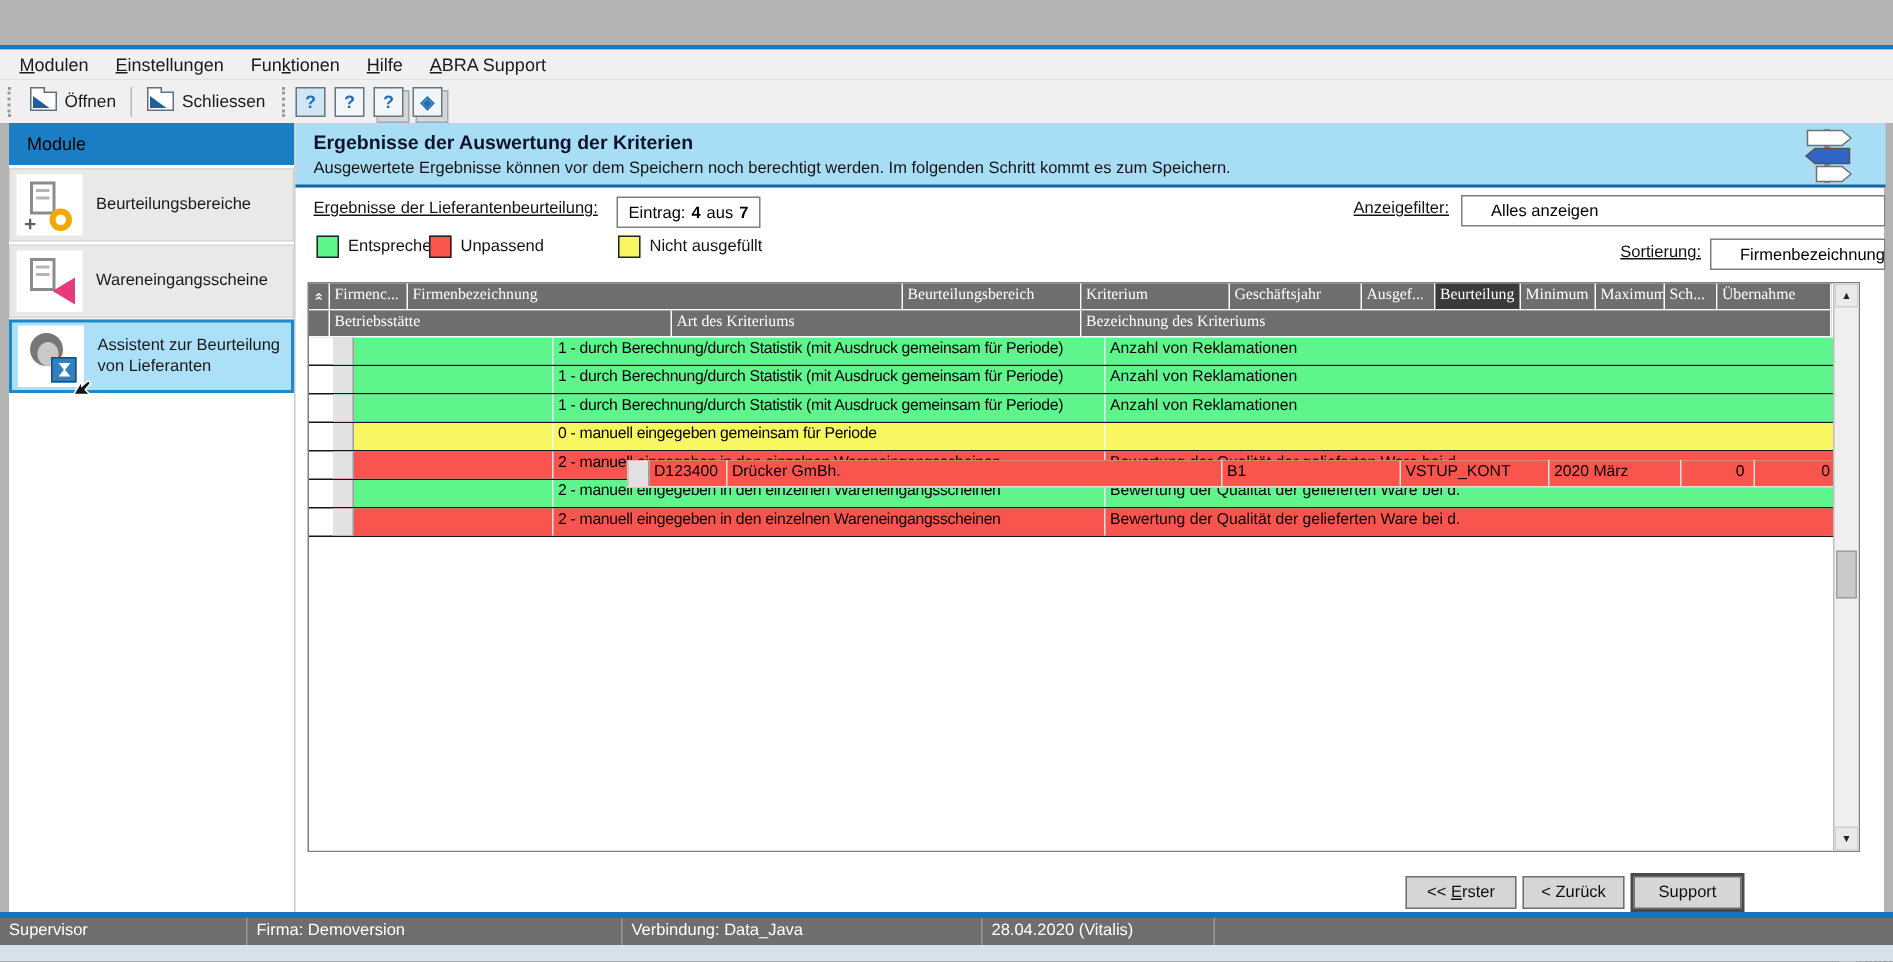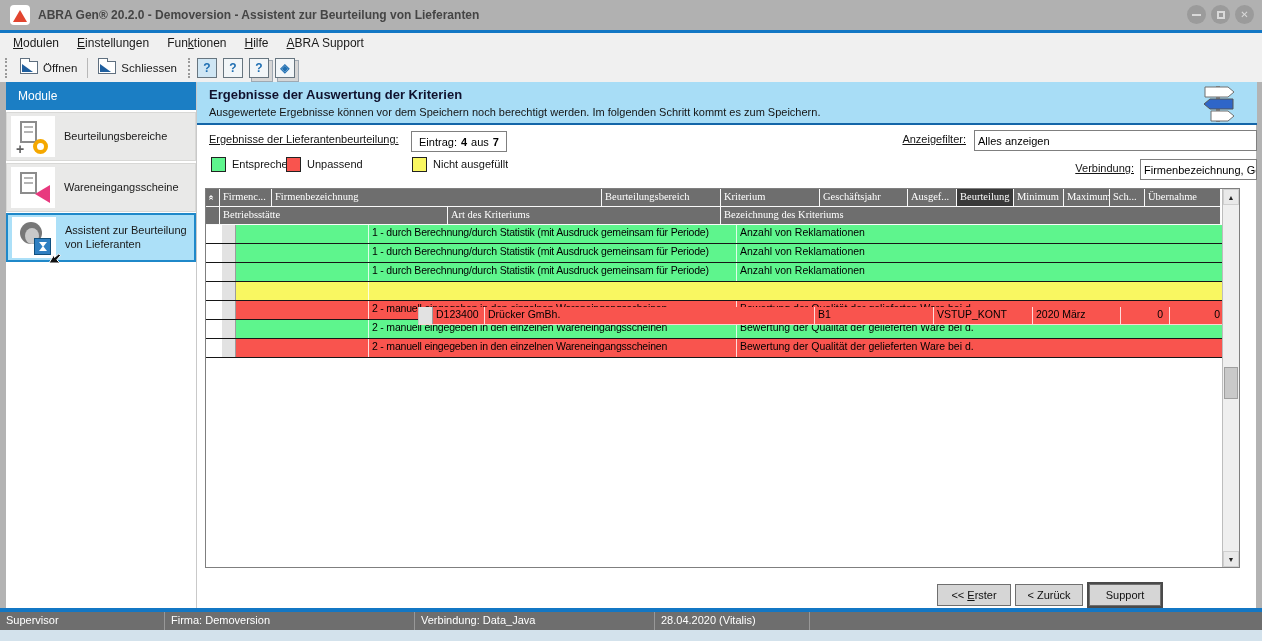--- a/index.html
+++ b/index.html
@@ -33,21 +33,21 @@
   .tb-btn.clip .lbl { max-width:56px; overflow:hidden; white-space:nowrap; }
   .folder { position:relative; width:18px; height:13px; background:#fff; border:1px solid #5f6f7f; }
   .folder::before { content:""; position:absolute; left:-1px; top:-4px; width:8px; height:3px; background:#fff; border:1px solid #5f6f7f; border-bottom:none; }
   .folder::after { content:""; position:absolute; left:1px; bottom:1px; width:0; height:0; border-left:11px solid #1f5f9f; border-top:8px solid transparent; }
   .hbtn { width:20px; height:20px; margin-right:6px; border:1px solid #67757f; background:#f2f6f8; color:#1f6fb2; font-weight:bold; font-size:12px; display:flex; align-items:center; justify-content:center; }
   .hbtn.fill { background:#cfe6f4; }
   .hbtn.stack { box-shadow:3px 3px 0 #d6d6d6, 3px 3px 0 1px #9fa9b2; }
 
   
   .sidebar { position:absolute; left:6px; top:82px; width:190px; height:526px; background:#ffffff; }
-  .sidebar-header { height:28px; background:#1b7ec4; color:#ffffff; font-size:12px; display:flex; align-items:center; padding-left:12px; }
+  .sidebar-header { height:28px; background:#1b7ec4; color:#000000; font-size:12px; display:flex; align-items:center; padding-left:12px; }
   .side-item { position:absolute; left:0; width:190px; height:49px; background:#e9e9e8; border:1px solid #d8d8d6; display:flex; align-items:center; cursor:default; }
   .side-item.selected { background:#ace0f8; border:2px solid #1f88c9; }
   .icon-box { position:relative; width:44px; height:41px; background:#fff; margin-left:4px; flex:none; }
   .side-label { font-size:11px; color:#1a1a1a; margin-left:9px; line-height:1.25; padding-right:4px; }
   .doc { position:absolute; left:9px; top:5px; width:17px; height:22px; background:#fff; border:2px solid #8c8c8c; }
   .doc::before { content:""; position:absolute; left:2px; right:2px; top:3px; height:2px; background:#b5b5b5; box-shadow:0 5px 0 #b5b5b5; }
   .ring { position:absolute; right:7px; bottom:3px; width:15px; height:15px; border:4px solid #f5a800; border-radius:50%; background:#fff; }
   .plus { position:absolute; left:5px; bottom:0px; font-weight:bold; color:#5f5f5f; font-size:14px; }
   .tri-left { position:absolute; right:5px; bottom:5px; width:0; height:0; border-top:9px solid transparent; border-bottom:9px solid transparent; border-right:15px solid #e8397e; }
   .head-av { position:absolute; left:8px; top:5px; width:22px; height:22px; border-radius:50%; background:#777; overflow:hidden; }
@@ -61,21 +61,21 @@
   
   .main { position:absolute; left:196px; top:82px; width:1060px; height:526px; background:#fff; border-left:1px solid #c9c9c9; }
   .wiz-header { position:absolute; left:0; top:0; width:1060px; height:43px; background:#a8ddf6; border-bottom:2px solid #1465a8; }
   .wiz-title { position:absolute; left:12px; top:5px; font-size:13px; font-weight:bold; color:#10122e; }
   .wiz-subtitle { position:absolute; left:12px; top:24px; font-size:11px; color:#141414; }
   .signpost { position:absolute; right:16px; top:2px; }
 
   .fld-label { position:absolute; font-size:11px; color:#141414; white-space:nowrap;text-decoration:underline; }
   .entry-box { position:absolute; left:214px; top:49px; width:96px; height:21px; background:#fff; border:1px solid #7f7f7f; display:flex; align-items:center; justify-content:center; gap:4px; font-size:11px; }
   .entry-box b { font-weight:bold; }
-  .combo { position:absolute; height:21px; background:#fff; border:1px solid #7f7f7f; font-size:11px; display:flex; align-items:center; padding-left:3px; overflow:hidden; white-space:nowrap; }
+  .combo { position:absolute; height:21px; background:#fff; border:1px solid #7f7f7f; font-size:11px; display:flex; align-items:center; padding-left:19px; overflow:hidden; white-space:nowrap; }
   .swatch { position:absolute; width:15px; height:15px; border:1px solid #222; }
   .sw-green { background:#5ef58d; }
   .sw-red { background:#f9544e; }
   .sw-yellow { background:#f9f761; }
   .legend-label { position:absolute; font-size:11px; color:#141414; white-space:nowrap; overflow:hidden; }
 
   
   .tablewrap { position:absolute; left:8px; top:106px; width:1035px; height:380px; border:1px solid #7f7f7f; background:#fff; font-size:10.5px; }
   .thead { position:relative;font-family:Liberation Serif, serif; }
   .hrow { display:flex; height:18px; }
@@ -109,37 +109,20 @@
   .bottom-accent { position:absolute; left:0; top:608px; width:1262px; height:4px; background:#1377c4; }
   .statusbar { position:absolute; left:0; top:612px; width:1262px; height:18px; background:#6e6e6e; display:flex; }
   .status-seg { color:#fff; font-size:11px; padding:2px 6px; border-right:1px solid #989898; white-space:nowrap; overflow:hidden; flex:none; }
   .bottom-strip { position:absolute; left:0; top:630px; width:1262px; height:11px; background:#d3e2ec; }
 </style>
 </head>
 <body>
 
 <div id="window">
 
-  <div class="titlebar">
-    <div class="app-logo">
-        <span class="logo-tri"></span>
-      </div>
-    <div class="title-text">ABRA Gen® 20.2.0 - Demoversion - Assistent zur Beurteilung von Lieferanten</div>
-    <div class="win-controls">
-      <div class="winbtn">
-          <span class="glyph-min"></span>
-        </div>
-      <div class="winbtn">
-          <span class="glyph-max"></span>
-        </div>
-      <div class="winbtn">
-          <span>✕</span>
-        </div>
-    </div>
-  </div>
   <div class="accentline"></div>
 
   <div class="menubar">
     <div class="menu-item"><span></span><span class="u">M</span><span>odulen</span></div>
     <div class="menu-item"><span></span><span class="u">E</span><span>instellungen</span></div>
     <div class="menu-item"><span>Fun</span><span class="u">k</span><span>tionen</span></div>
     <div class="menu-item"><span></span><span class="u">H</span><span>ilfe</span></div>
     <div class="menu-item"><span></span><span class="u">A</span><span>BRA Support</span></div>
   </div>
 
@@ -227,21 +210,21 @@
     <div class="fld-label" style="left:674px; top:51px; width:95px; text-align:right;">Anzeigefilter:</div>
     <div class="combo" style="left:777px; top:48px; width:283px;">Alles anzeigen</div>
 
     <span class="swatch sw-green" style="left:14px; top:75px;"></span>
     <div class="legend-label" style="left:35px; top:76px;">Entsprechend</div>
     <span class="swatch sw-red" style="left:89px; top:75px;"></span>
     <div class="legend-label" style="left:110px; top:76px; width:58px;">Unpassend</div>
     <span class="swatch sw-yellow" style="left:215px; top:75px;"></span>
     <div class="legend-label" style="left:236px; top:76px;">Nicht ausgefüllt</div>
 
-    <div class="fld-label" style="left:857px; top:80px; width:80px; text-align:right;">Verbindung:</div>
+    <div class="fld-label" style="left:857px; top:80px; width:80px; text-align:right;">Sortierung:</div>
     <div class="combo" style="left:943px; top:77px; width:117px;">Firmenbezeichnung, Ge</div>
 
     <div class="tablewrap">
       <div class="thead">
         <div class="hrow">
           <div class="hgutter">
               <span class="collapse-glyph">«</span>
             </div>
           <div class="hcell" style="width:52px;">Firmenc...</div>
           <div class="hcell" style="width:330px;">Firmenbezeichnung</div>
@@ -328,20 +311,21 @@
               <div class="tcell" style="width: 119px;">B1</div>
               <div class="tcell" style="width: 99px;">SUB_POS_CE</div>
               <div class="tcell" style="width: 88px;">2020 I. Quartal</div>
               <div class="tcell num" style="width: 49px;">-1</div>
               <div class="tcell num" style="width: 57px;">-1</div>
               <div class="tcell num" style="width: 50px;">0</div>
             </div>
             <div class="trow sub">
               <div class="gutt"></div>
               <div class="tcell" style="width: 133px;"></div>
+              <div class="tcell art" style="width: 368px;">0 - manuell eingegeben gemeinsam für Periode</div>
             </div>
           </div>
           <div class="rec st-unpassend">
             <div class="trow main">
               <div class="gutt"></div>
               <div class="tcell" style="width: 52px;">D123400</div>
               <div class="tcell" style="width: 330px;">Drücker GmBh.</div>
               <div class="tcell" style="width: 119px;">B1</div>
               <div class="tcell" style="width: 99px;">VSTUP_KONT</div>
               <div class="tcell" style="width: 88px;">2020 Januar</div>

